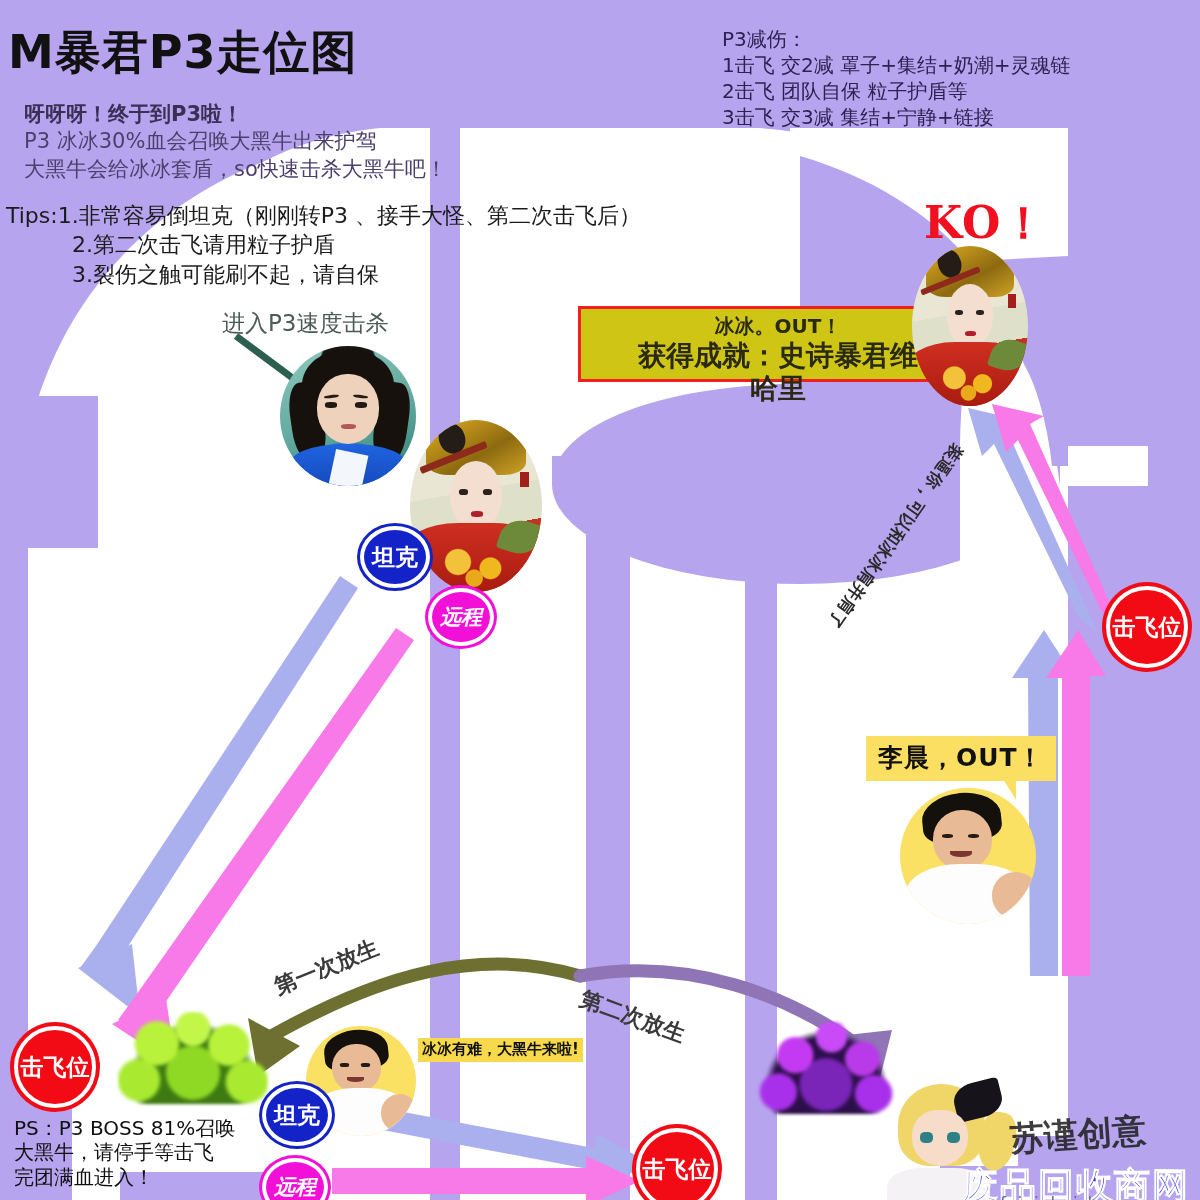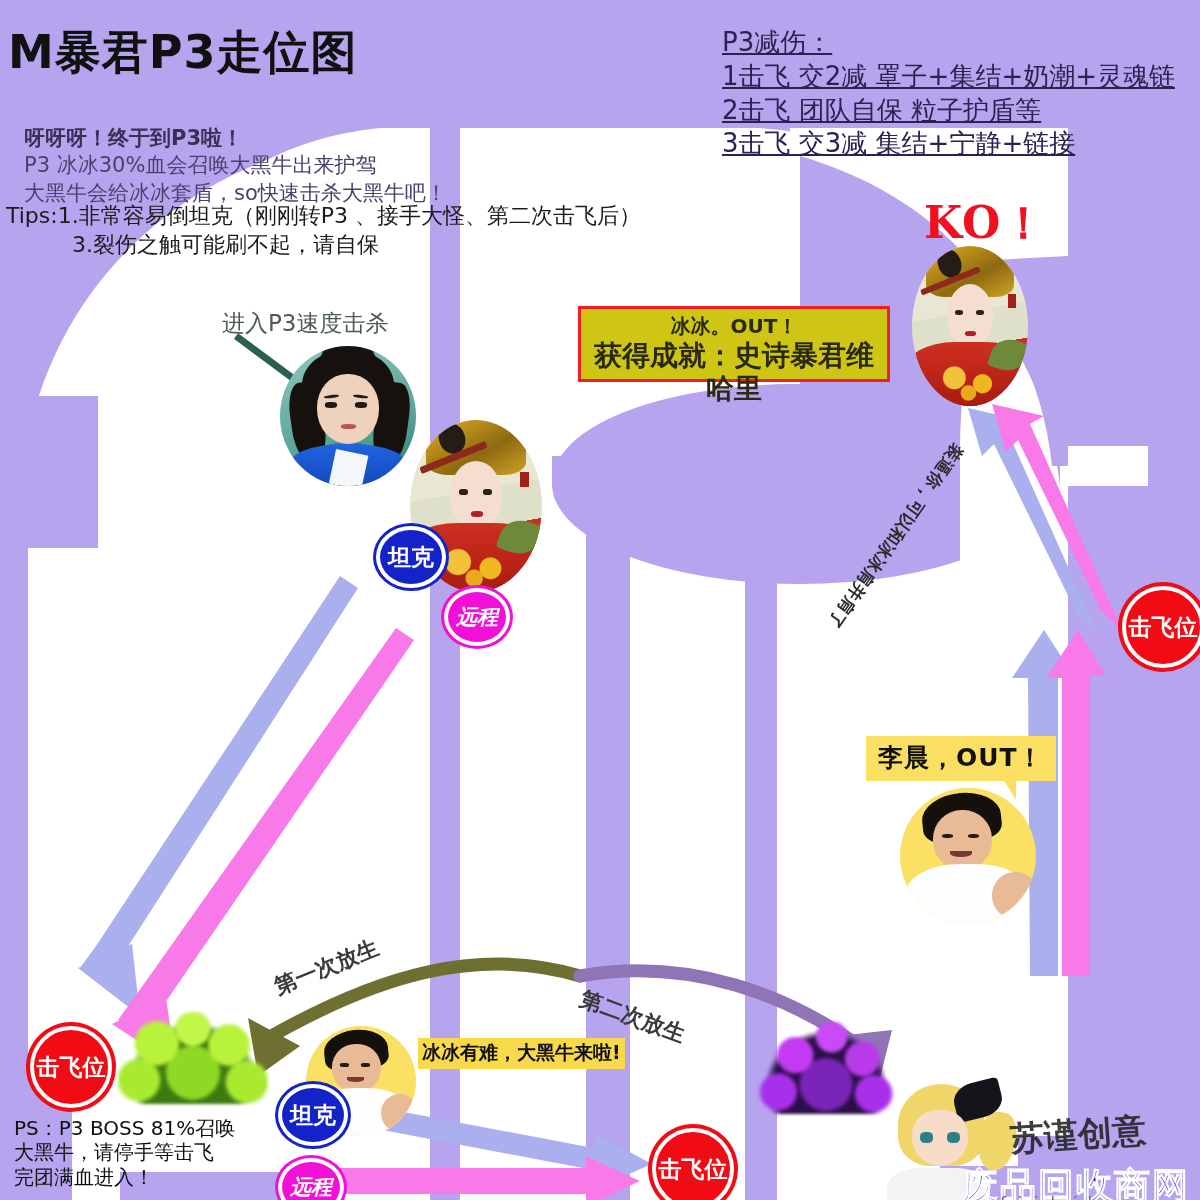--- a/index.html
+++ b/index.html
@@ -13,66 +13,66 @@
 
   
   .arena-svg{position:absolute;left:0;top:0;width:1200px;height:1200px;}
 
   
   .title{
     position:absolute;left:8px;top:6px;
     font-size:46px;font-weight:bold;color:#111;
     letter-spacing:1px;white-space:nowrap;
   }
-  .intro{position:absolute;left:24px;top:85px;color:#3a3158;line-height:1.30;white-space:nowrap;margin-top:24px;}
+  .intro{position:absolute;left:24px;top:85px;color:#3a3158;line-height:1.30;white-space:nowrap;}
   .intro .l1{font-size:21px;font-weight:bold;color:#3a2f55;}
   .intro .l2,.intro .l3{font-size:21px;color:#4b3f6b;}
   .tips{position:absolute;left:6px;top:185px;color:#1b1b1b;line-height:1.33;white-space:nowrap;}
   .tips .t-line{font-size:22px;}
   .tips .t-ind{padding-left:66px;}
 
   .reduce{position:absolute;left:722px;top:10px;color:#2c2150;line-height:1.30;white-space:nowrap;}
-  .reduce .r-line{font-size:26px;text-decoration:underline;}
+  .reduce .r-line{font-size:20px;}
 
   .ps-note{position:absolute;left:14px;top:1100px;color:#101010;line-height:1.22;white-space:nowrap;font-size:20px;letter-spacing:0px;}
 
   .ko{
     position:absolute;left:924px;top:178px;
     font-family:"DejaVu Serif","Liberation Serif",serif;
     font-size:44px;font-weight:bold;color:#f01020;
     letter-spacing:1px;
   }
 
   
   .yellowbox{
     position:absolute;background:#cfc515;border:3px solid #f02020;
-    color:#2a2a12;text-align:center;line-height:1.18;
+    color:#2a2a12;text-align:center;line-height:1.18;padding-left:44px;
   }
   .yellowbox .yb1{font-size:20px;font-weight:bold;}
   .yellowbox .yb2{font-size:28px;font-weight:bold;}
 
   .bubble{
     position:absolute;background:#fbdf63;color:#111;
     font-size:25px;font-weight:bold;padding:5px 12px 7px 12px;white-space:nowrap;
     letter-spacing:1px;
   }
   .bubble-tail{
     position:absolute;width:0;height:0;
     border-left:16px solid transparent;border-right:0 solid transparent;
     border-top:26px solid #fbdf63;
   }
   .minibubble{
     position:absolute;background:#f7d94b;color:#111;
-    font-size:19px;font-weight:bold;padding:2px 4px 3px 4px;white-space:nowrap;
+    font-size:15px;font-weight:bold;padding:2px 4px 3px 4px;white-space:nowrap;
   }
 
   
   .badge{
     position:absolute;display:flex;align-items:center;justify-content:center;
-    font-weight:bold;text-align:center;white-space:nowrap;color:#fff;margin-left:16px;
+    font-weight:bold;text-align:center;white-space:nowrap;color:#fff;
   }
   .badge-tank{
     width:62px;height:54px;border-radius:50%;
     background:#1423c8;border:4px solid #fff;
     box-shadow:0 0 0 3px #1423c8;
     font-size:23px;
   }
   .badge-ranged{
     width:58px;height:50px;border-radius:50%;
     background:#f210d8;border:4px solid #fff;
@@ -336,20 +336,21 @@
   <div class="title">M暴君P3走位图</div>
 
   <div class="intro">
     <div class="l1">呀呀呀！终于到P3啦！</div>
     <div class="l2">P3 冰冰30%血会召唤大黑牛出来护驾</div>
     <div class="l3">大黑牛会给冰冰套盾，so快速击杀大黑牛吧！</div>
   </div>
 
   <div class="tips">
     <div class="t-line">Tips:1.非常容易倒坦克（刚刚转P3 、接手大怪、第二次击飞后）</div>
+    <div class="t-line t-ind">2.第二次击飞请用粒子护盾</div>
     <div class="t-line t-ind">3.裂伤之触可能刷不起，请自保</div>
   </div>
 
   <div class="reduce">
     <div class="r-line">P3减伤：</div>
     <div class="r-line">1击飞  交2减  罩子+集结+奶潮+灵魂链</div>
     <div class="r-line">2击飞  团队自保  粒子护盾等</div>
     <div class="r-line">3击飞  交3减  集结+宁静+链接</div>
   </div>
 

